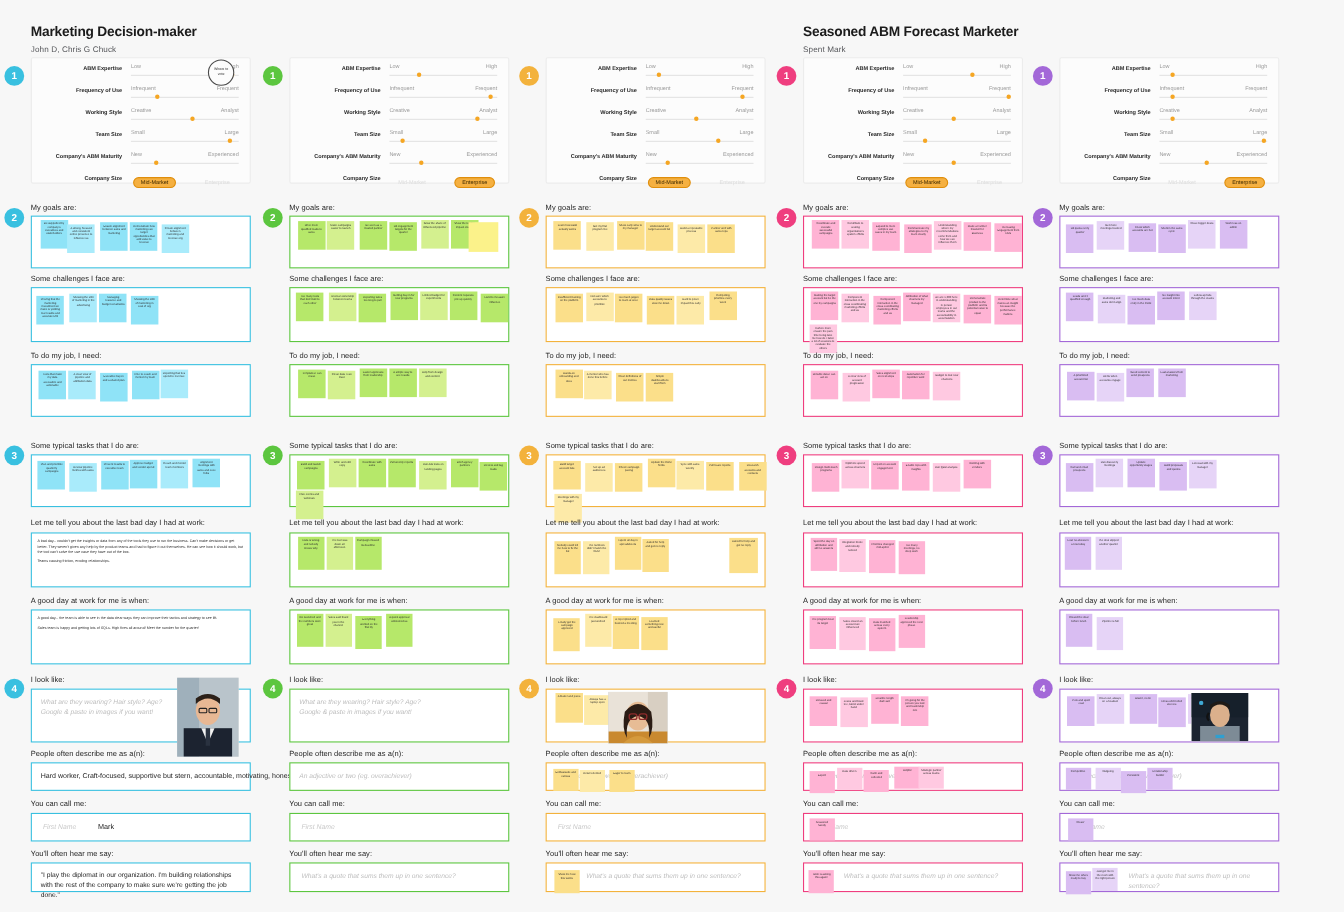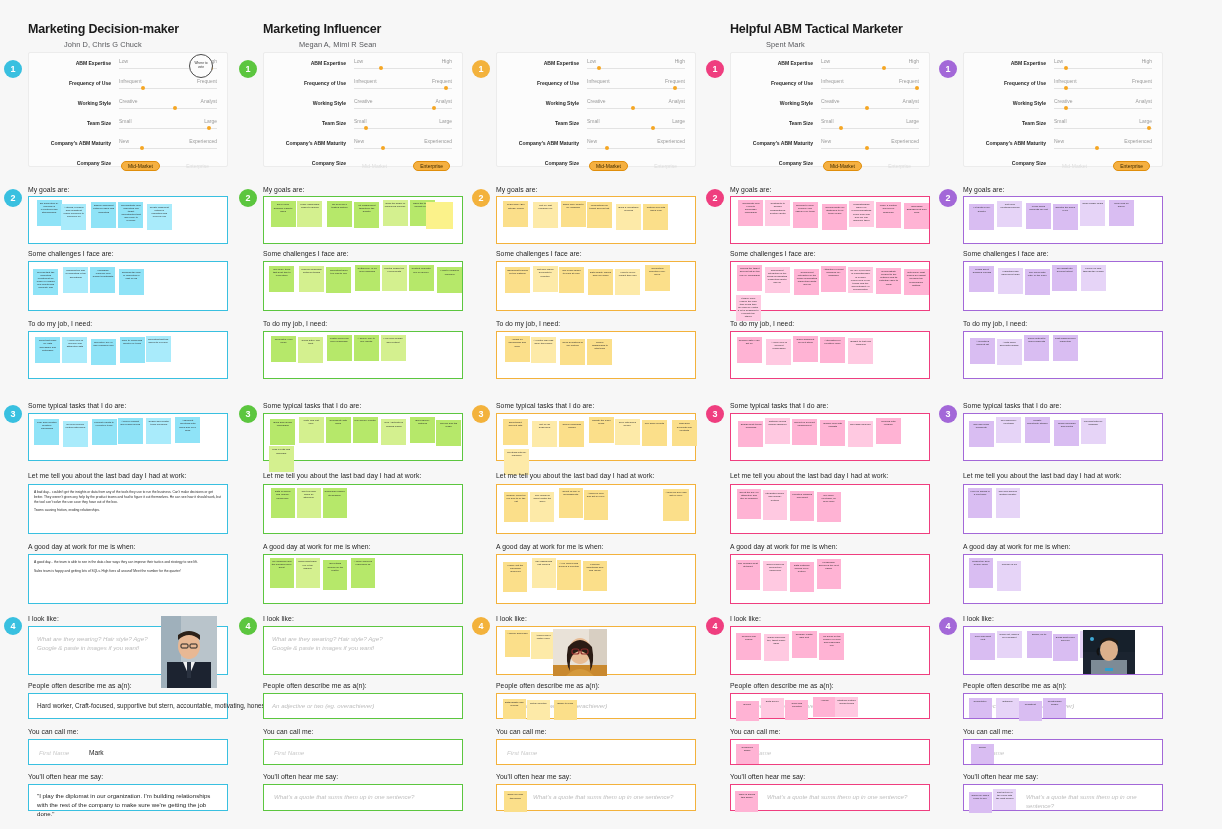--- a/index.html
+++ b/index.html
@@ -9,21 +9,21 @@
     font-family: "Liberation Sans", sans-serif;
     overflow: hidden;
     position: relative;
   }
   .board { position: relative; width: 1222px; height: 829px; }
 
   .column { position: absolute; top: 0; width: 235px; height: 829px; }
 
   .col-head { position: absolute; left: 28px; top: 22px; width: 200px; }
   .persona-title { font-size: 12.5px; font-weight: bold; color: #1b1b1b; letter-spacing: -0.2px; white-space: nowrap; }
-  .persona-sub { font-size: 7.4px; color: #55565a; margin-top: 4px; white-space: nowrap; letter-spacing: 0.1px; margin-left: 36px; }
+  .persona-sub { font-size: 7.4px; color: #55565a; margin-top: 4px; white-space: nowrap; letter-spacing: 0.1px; }
 
   .badge {
     position: absolute; left: 4px;
     width: 18px; height: 18px; border-radius: 50%;
     color: #fff; font-size: 9px; font-weight: bold;
     display: flex; align-items: center; justify-content: center;
   }
 
   
   .slider-card {
@@ -204,24 +204,20 @@
       <div class="frame" style="top: 739px; height: 26px; border-color: rgb(57, 192, 224);">
         <div class="name-ph">First Name</div>
         <div class="name-val">Mark</div>
       </div>
       <div class="sec-label" style="top: 773px;">You'll often hear me say:</div>
       <div class="frame" style="top: 784px; height: 27px; border-color: rgb(57, 192, 224);">
         <div class="quote-filled">"I play the diplomat in our organization. I'm building relationships with the rest of the company to make sure we're getting the job done."</div>
       </div>
     </div>
     <div class="column" style="left: 235px;">
-      <div class="col-head">
-        <div class="persona-title">Marketing Influencer</div>
-        <div class="persona-sub">Megan A, Mimi R    Sean</div>
-      </div>
       <div class="badge" style="top: 60px; background: rgb(92, 198, 63);">1</div>
       <div class="badge" style="top: 189px; background: rgb(92, 198, 63);">2</div>
       <div class="badge" style="top: 405px; background: rgb(92, 198, 63);">3</div>
       <div class="badge" style="top: 617px; background: rgb(92, 198, 63);">4</div>
       <div class="slider-card">
         <div class="srow">
           <div class="slabel">ABM Expertise</div>
           <div class="strack"></div>
           <div class="send-l">Low</div>
           <div class="send-r">High</div>
@@ -458,21 +454,21 @@
         <div class="name-ph">First Name</div>
       </div>
       <div class="sec-label" style="top: 773px;">You'll often hear me say:</div>
       <div class="frame" style="top: 784px; height: 27px; border-color: rgb(243, 178, 60);">
         <div class="ph" style="left: 36px;">What's a quote that sums them up in one sentence?</div>
         <div class="note" style="left: 6.77886px; top: 6.40471px; width: 23px; height: 21px; background: rgb(251, 223, 138);">Show me how this works</div>
       </div>
     </div>
     <div class="column" style="left: 702px;">
       <div class="col-head">
-        <div class="persona-title">Helpful ABM Tactical Marketer</div>
+        <div class="persona-title">Seasoned ABM Forecast Marketer</div>
         <div class="persona-sub">Spent Mark</div>
       </div>
       <div class="badge" style="top: 60px; background: rgb(239, 62, 127);">1</div>
       <div class="badge" style="top: 189px; background: rgb(239, 62, 127);">2</div>
       <div class="badge" style="top: 405px; background: rgb(239, 62, 127);">3</div>
       <div class="badge" style="top: 617px; background: rgb(239, 62, 127);">4</div>
       <div class="slider-card">
         <div class="srow">
           <div class="slabel">ABM Expertise</div>
           <div class="strack"></div>

